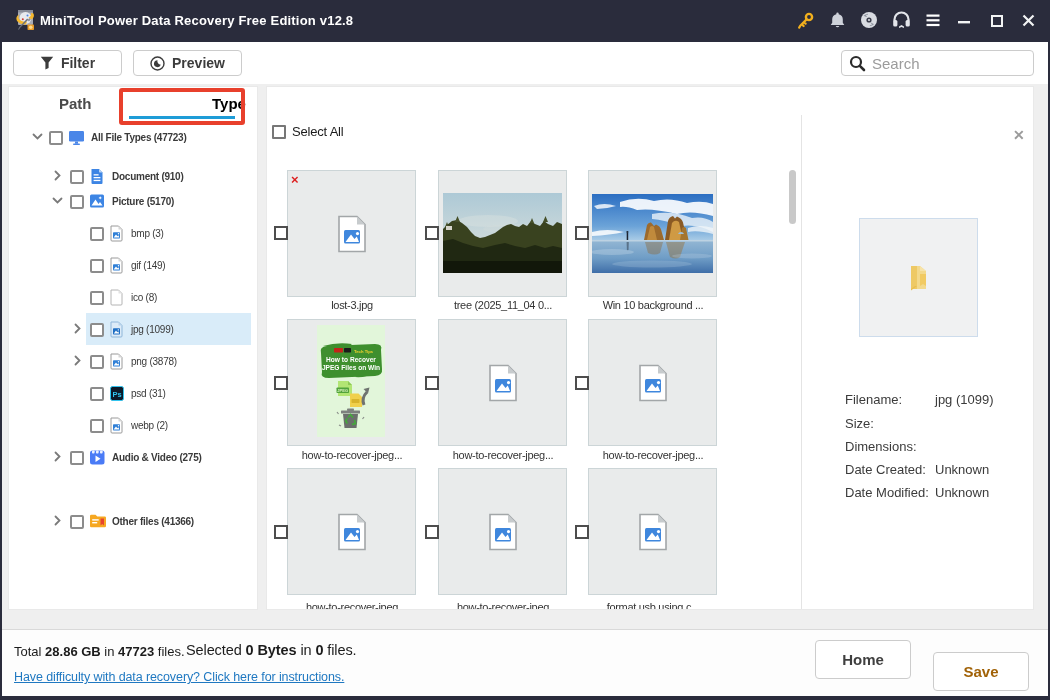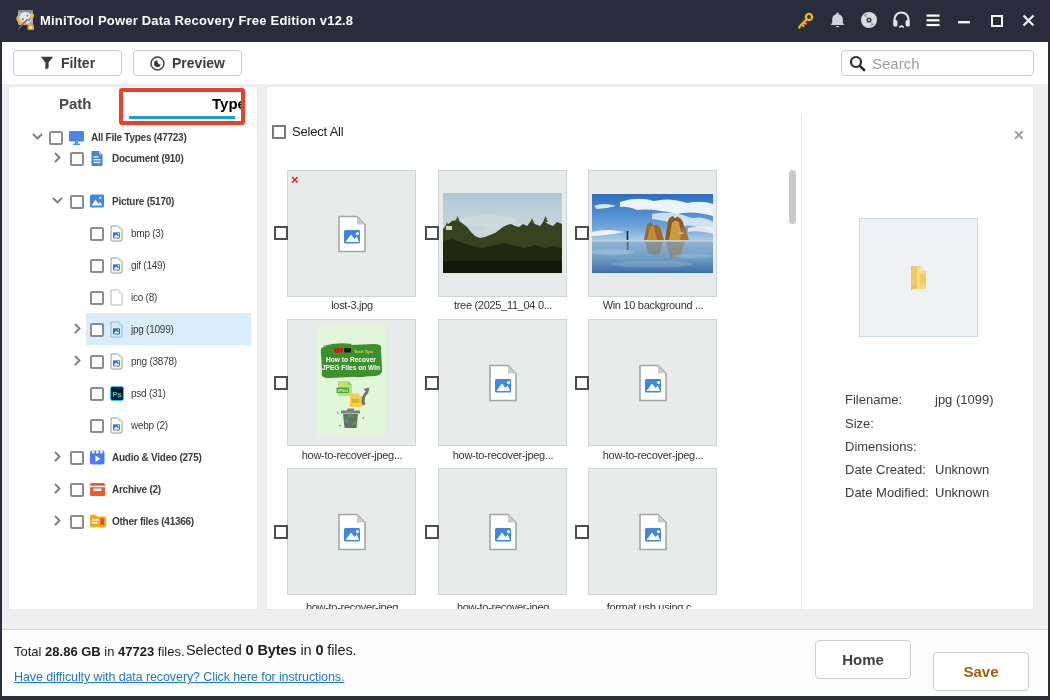--- a/index.html
+++ b/index.html
@@ -149,21 +149,21 @@
         <path d="M1.5 3.5 L5.5 7.5 L9.5 3.5" fill="none" stroke="#7a7a7a" stroke-width="1.8" stroke-linecap="round"></path>
       </svg>
     <div class="cb" style="left:40px;"></div>
     <svg class="ticon" style="left:59px;" width="17" height="17" viewBox="0 0 17 17">
         <rect x="1" y="2" width="15" height="10.5" rx="1.2" fill="#4a86e8"></rect>
         <rect x="7" y="12.5" width="3" height="2.2" fill="#4a86e8"></rect>
         <rect x="5" y="14.4" width="7" height="1.6" rx="0.8" fill="#4a86e8"></rect>
       </svg>
     <div class="tlabel bold" style="left:82px;">All File Types (47723)</div>
   </div>
-  <div class="trow" style="top:56px;">
+  <div class="trow" style="top:74px;">
     <svg class="chev" style="left:43px;" width="11" height="11" viewBox="0 0 11 11">
         <path d="M3.5 1.5 L7.5 5.5 L3.5 9.5" fill="none" stroke="#7a7a7a" stroke-width="1.8" stroke-linecap="round"></path>
       </svg>
     <div class="cb" style="left:61px;"></div>
     <svg class="ticon" style="left:80px;" width="16" height="17" viewBox="0 0 16 17">
         <path d="M2.5 1 H10 L13.5 4.5 V15 A1 1 0 0 1 12.5 16 H3.5 A1 1 0 0 1 2.5 15 Z" fill="#3d85e4"></path>
         <path d="M10 1 L13.5 4.5 H10.7 A0.7 0.7 0 0 1 10 3.8 Z" fill="#b8d4f5"></path>
         <rect x="4.6" y="6.2" width="5" height="1.3" fill="#fff"></rect>
         <rect x="4.6" y="9" width="6.8" height="1.3" fill="#fff"></rect>
         <rect x="4.6" y="11.8" width="6.8" height="1.3" fill="#fff"></rect>
@@ -265,32 +265,20 @@
       </svg>
     <div class="cb" style="left:61px;"></div>
     <svg class="ticon" style="left:80px;" width="17" height="17" viewBox="0 0 17 17">
         <rect x="1" y="1.5" width="14.5" height="14" rx="2.5" fill="#4a7bf6"></rect>
         <rect x="3" y="1.5" width="2.6" height="3" rx="0.8" fill="#fff" opacity="0.9"></rect>
         <rect x="7" y="1.5" width="2.6" height="3" rx="0.8" fill="#fff" opacity="0.9"></rect>
         <rect x="11" y="1.5" width="2.6" height="3" rx="0.8" fill="#fff" opacity="0.9"></rect>
         <path d="M6.5 6.5 L11.5 9.7 L6.5 12.9 Z" fill="#fff"></path>
       </svg>
     <div class="tlabel bold" style="left:103px;">Audio &amp; Video (275)</div>
-  </div>
-  <div class="trow" style="top:387px;">
-    <svg class="chev" style="left:43px;" width="11" height="11" viewBox="0 0 11 11">
-        <path d="M3.5 1.5 L7.5 5.5 L3.5 9.5" fill="none" stroke="#7a7a7a" stroke-width="1.8" stroke-linecap="round"></path>
-      </svg>
-    <div class="cb" style="left:61px;"></div>
-    <svg class="ticon" style="left:80px;" width="17" height="17" viewBox="0 0 17 17">
-        <rect x="1" y="2" width="15" height="13" rx="1.5" fill="#f0572c"></rect>
-        <rect x="1" y="4.8" width="15" height="1.4" fill="#fff"></rect>
-        <rect x="4.5" y="7.5" width="8" height="2.6" rx="0.6" fill="#fff"></rect>
-      </svg>
-    <div class="tlabel bold" style="left:103px;">Archive (2)</div>
   </div>
   <div class="trow" style="top:419px;">
     <svg class="chev" style="left:43px;" width="11" height="11" viewBox="0 0 11 11">
         <path d="M3.5 1.5 L7.5 5.5 L3.5 9.5" fill="none" stroke="#7a7a7a" stroke-width="1.8" stroke-linecap="round"></path>
       </svg>
     <div class="cb" style="left:61px;"></div>
     <svg class="ticon" style="left:80px;" width="18" height="16" viewBox="0 0 18 16">
         <path d="M1 3 A1.3 1.3 0 0 1 2.3 1.7 H6.5 L8.3 3.5 H15.7 A1.3 1.3 0 0 1 17 4.8 V13 A1.3 1.3 0 0 1 15.7 14.3 H2.3 A1.3 1.3 0 0 1 1 13 Z" fill="#f6a822"></path>
         <rect x="3.2" y="6.2" width="6.5" height="1.4" fill="#fff"></rect>
         <rect x="3.2" y="9" width="5" height="1.4" fill="#fff"></rect>

